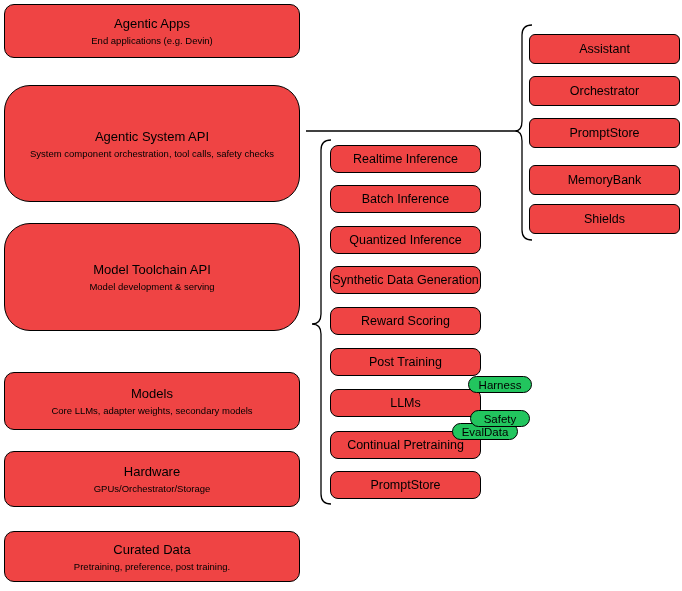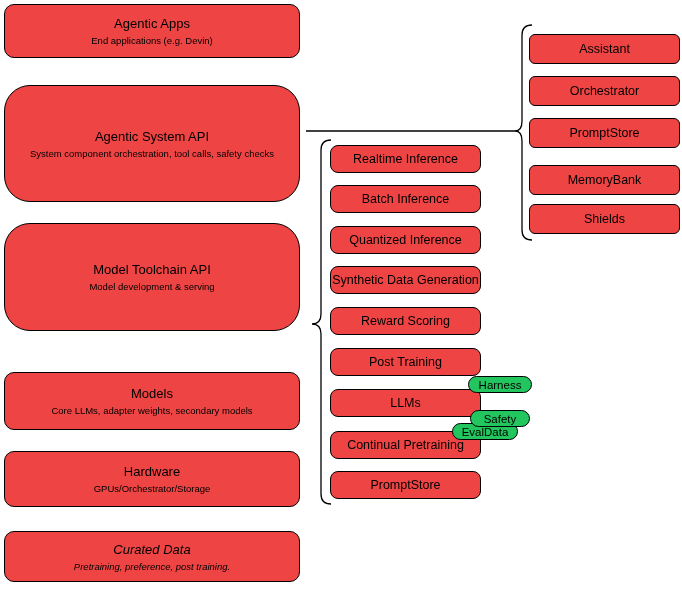--- a/index.html
+++ b/index.html
@@ -74,21 +74,21 @@
   <div class="box lbox" style="top:372px;height:58px;">
     <div class="title">Models</div>
     <div class="subtitle">Core LLMs, adapter weights, secondary models</div>
   </div>
 
   <div class="box lbox" style="top:451px;height:56px;">
     <div class="title">Hardware</div>
     <div class="subtitle">GPUs/Orchestrator/Storage</div>
   </div>
 
-  <div class="box lbox" style="top:531px;height:51px;font-style:italic;">
+  <div class="box lbox" style="top:531px;height:51px;">
     <div class="title">Curated Data</div>
     <div class="subtitle">Pretraining, preference, post training.</div>
   </div>
 
   <div class="box mbox" style="top:145px;">
       <span>Realtime Inference</span>
     </div>
   <div class="box mbox" style="top:185px;">
       <span>Batch Inference</span>
     </div>

